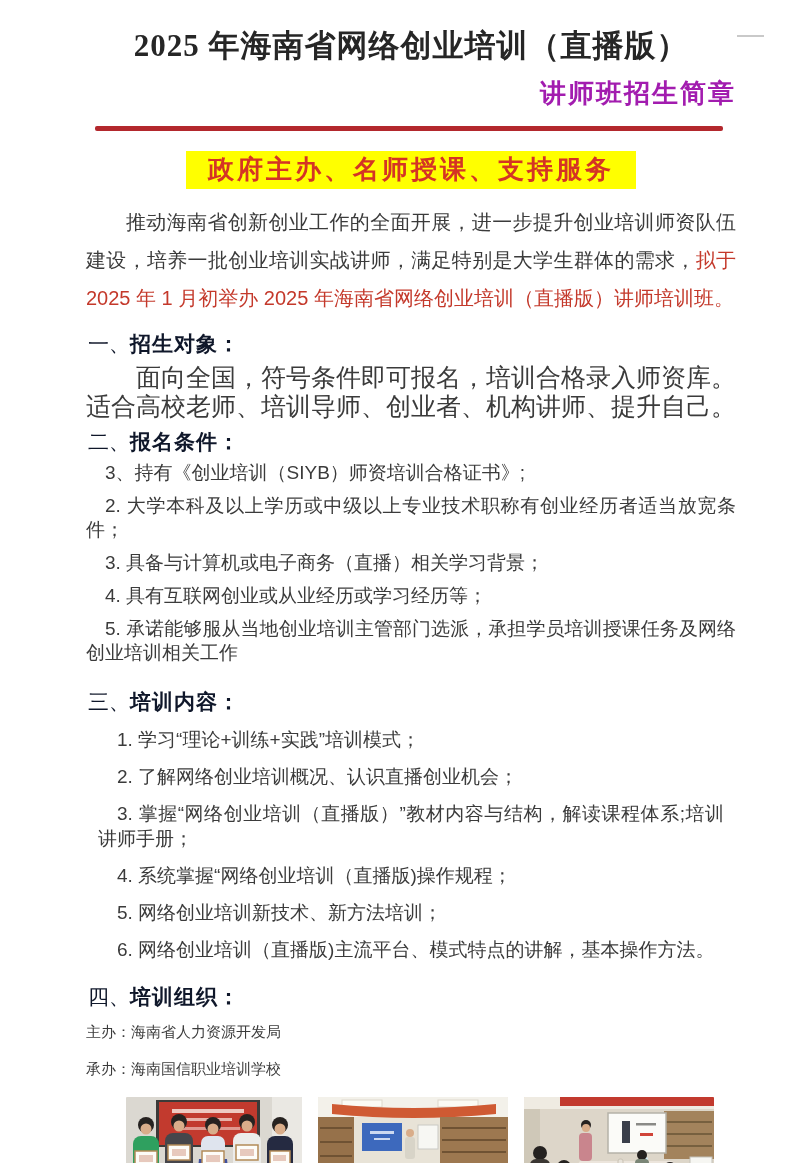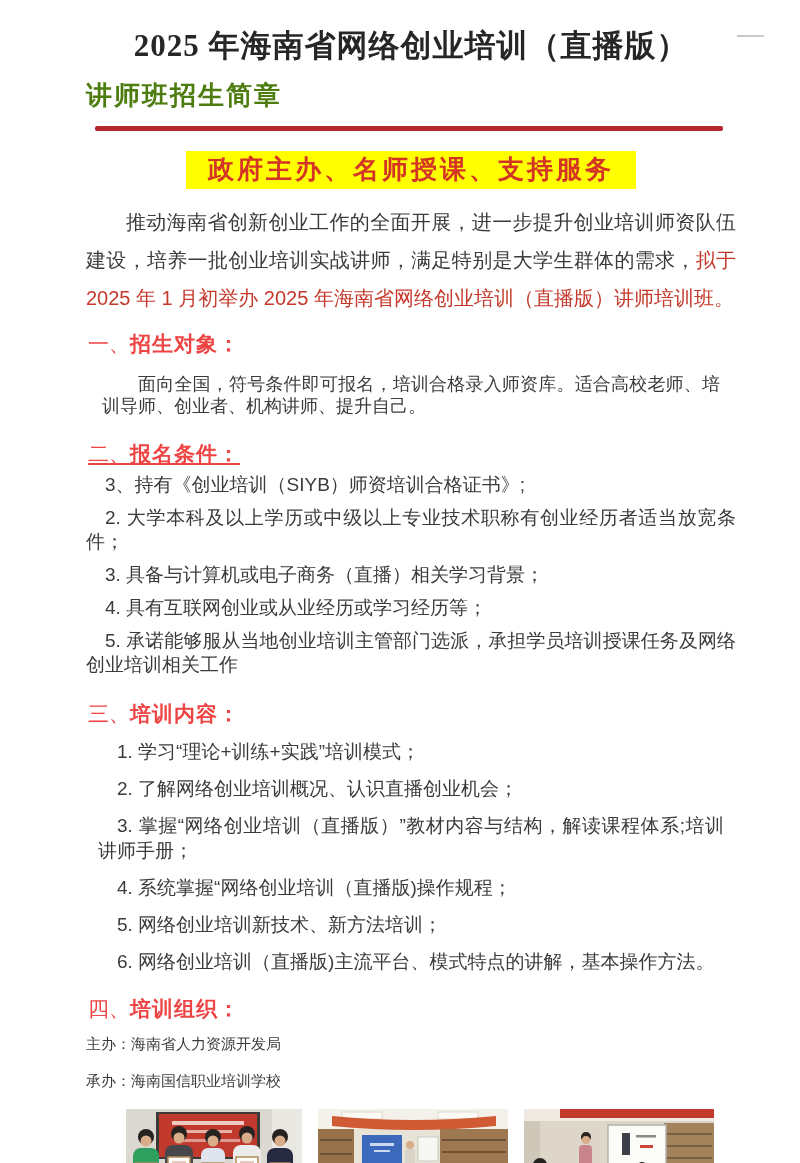--- a/index.html
+++ b/index.html
@@ -18,23 +18,23 @@
   }
   .content{padding:0 64px 0 86px;}
   .title1{
     margin:26px 0 0 0;
     font-family:"Liberation Serif",serif;
     font-weight:bold;font-size:31px;line-height:40px;
     text-align:center;color:#262626;letter-spacing:1px;
   }
   .title2{
     margin:12px 0 0 0;
-    font-family:Liberation Sans, sans-serif;
+    font-family:Liberation Mono, monospace;
     font-weight:bold;font-size:26px;line-height:34px;
-    text-align:left;color:#4d7c0f;letter-spacing:2px;
+    text-align:right;color:#a21caf;letter-spacing:2px;
   }
   .rule{
     margin:14px 0 0 9px;
     width:628px;height:5px;
     background:#b3282d;border-radius:2px;
   }
   .banner-row{margin-top:20px;text-align:center;}
   .banner{
     display:inline-block;
     background:#ffff00;color:#d43425;
@@ -44,29 +44,29 @@
   }
   .intro{
     margin:14px 0 0 0;
     font-size:20px;line-height:38px;
     text-indent:2em;text-align:justify;
   }
   .red{color:#c4392b;}
   .sec{
     margin:14px 0 6px 2px;
     font-family:"Liberation Serif",serif;
-    font-size:21px;line-height:26px;color:#ef4444;
+    font-size:21px;line-height:26px;color:#0f172a;
   }
   .sec .sec-num{font-weight:normal;}
   .sec .sec-label{font-weight:bold;letter-spacing:1px;}
   .sec1-body{
-    margin:16px;font-size:18px;line-height:22px;
+    margin:0;font-size:25px;line-height:29px;
     text-indent:2em;text-align:justify;
   }
-  .sec2-head{margin-top:24px;text-decoration:underline;}
+  .sec2-head{margin-top:8px;}
   .items-spaced p{
     margin:0 0 9px 0;
     font-size:19px;line-height:24px;
     text-indent:1em;text-align:justify;
   }
   .items-spaced p:last-child{margin-bottom:0;}
   .sec3-head{margin-top:24px;}
   .items-tight p{
     margin:12px;
     font-size:19px;line-height:25px;

